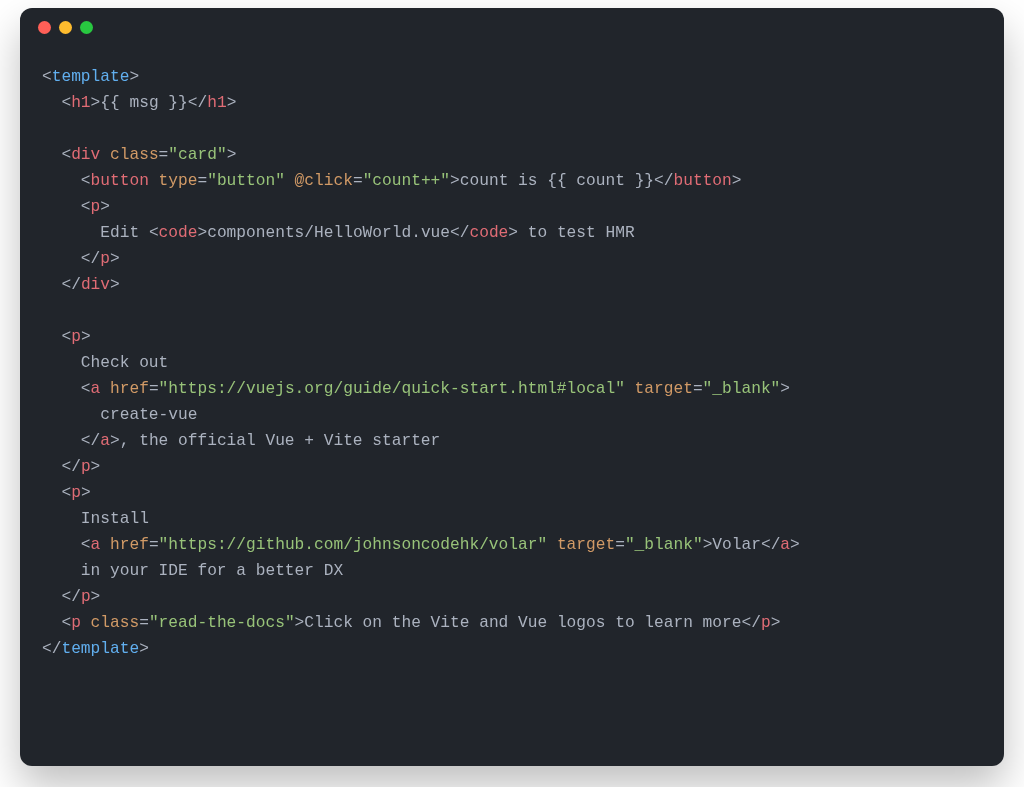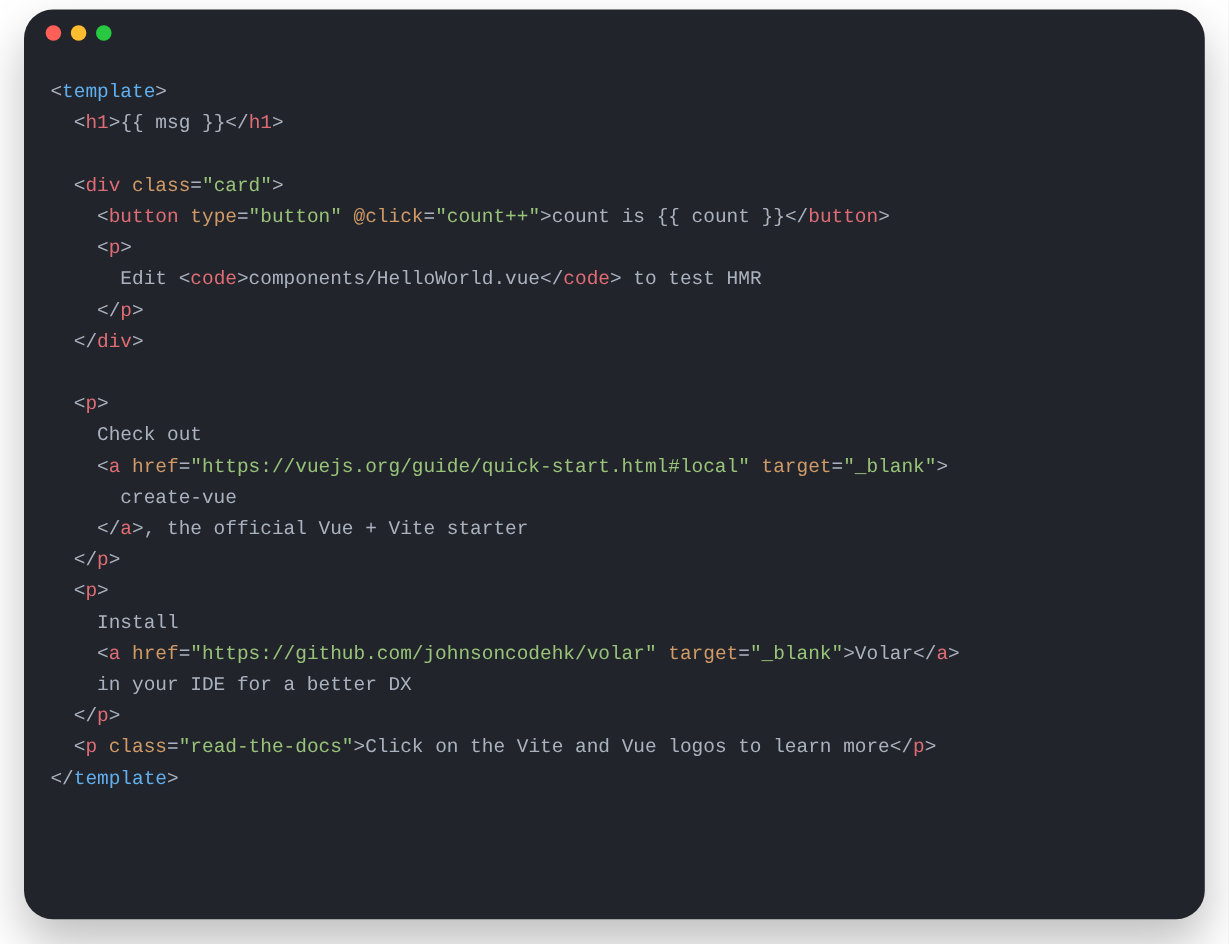--- a/index.html
+++ b/index.html
@@ -10,21 +10,21 @@
     height: 787px;
     font-family: "SFMono-Regular", Consolas, "Liberation Mono", Menlo, monospace;
   }
   .window {
     position: absolute;
     left: 20px;
     top: 8px;
     width: 984px;
     height: 758px;
     background: #21252b;
-    border-radius: 24px;
+    border-radius: 12px;
     box-shadow: 0 20px 40px rgba(0,0,0,0.25);
     overflow: hidden;
   }
   .titlebar {
     height: 38px;
     display: flex;
     align-items: center;
     padding-left: 18px;
     gap: 8px;
   }

